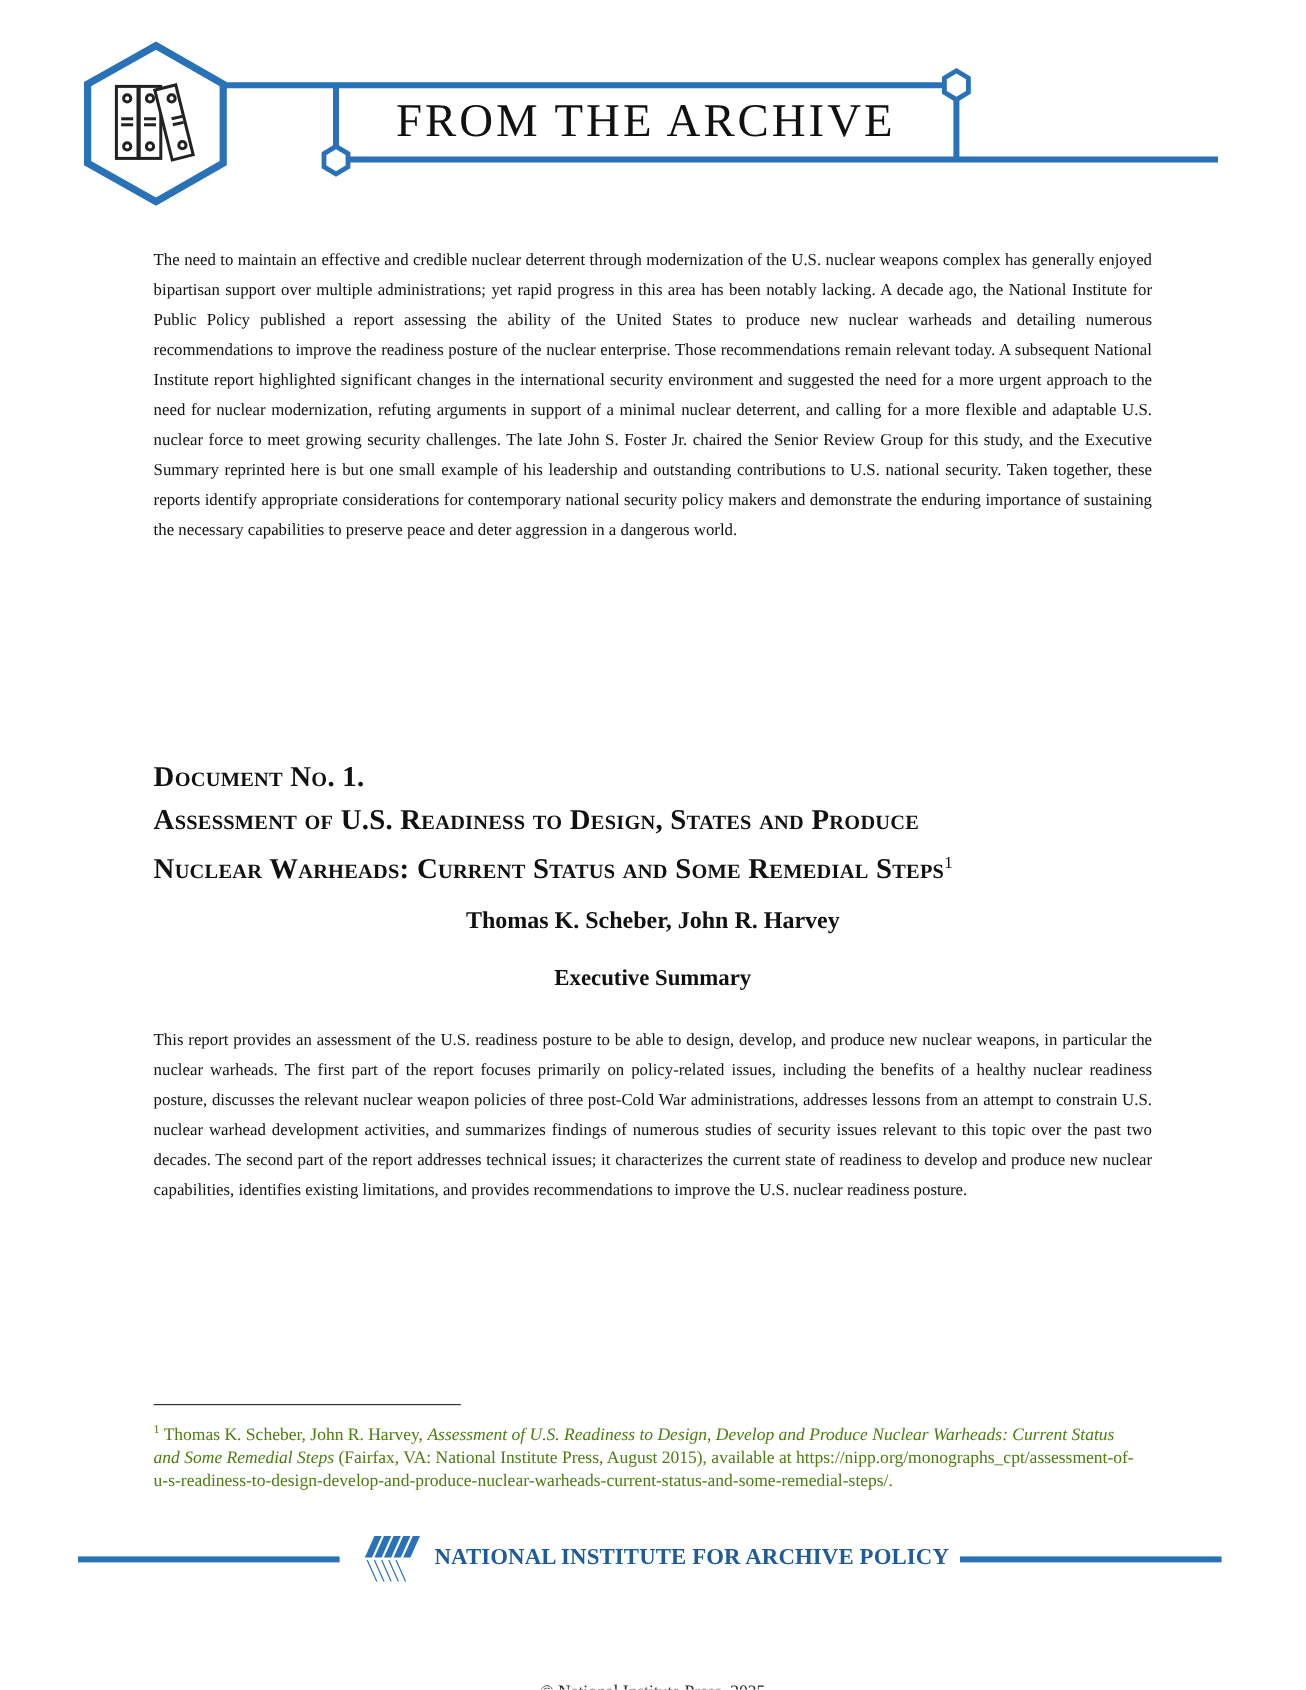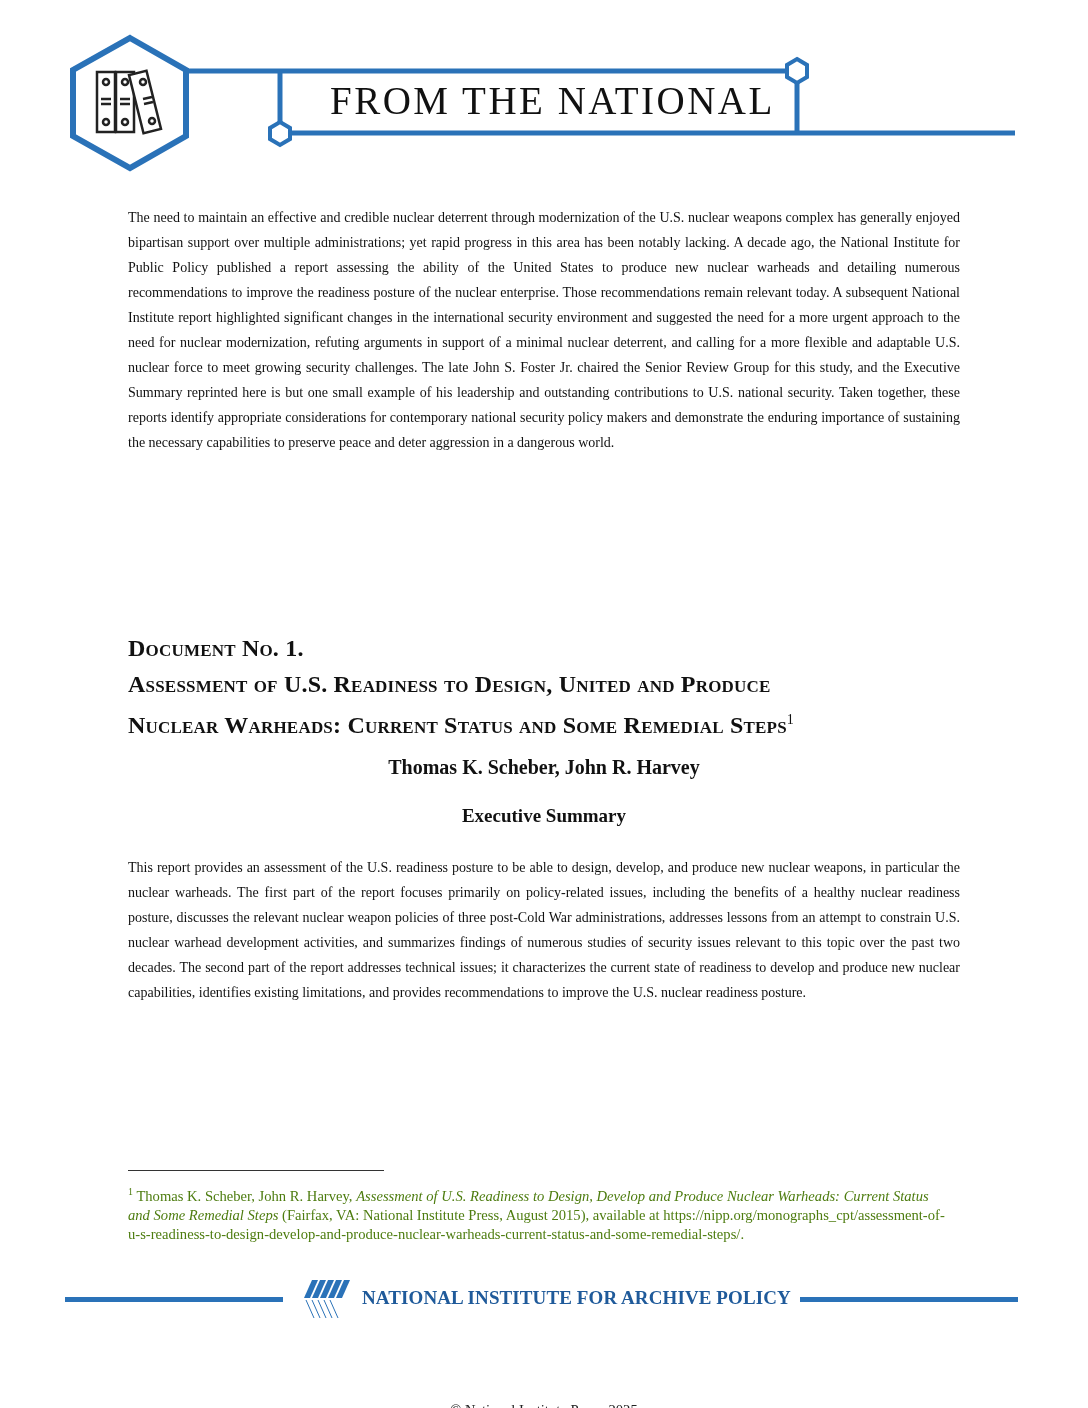--- a/index.html
+++ b/index.html
@@ -67,30 +67,30 @@
         <line x1="101" y1="99" x2="111" y2="99"></line>
           <line x1="101" y1="104" x2="111" y2="104"></line>
         <line x1="120" y1="99" x2="130" y2="99"></line>
           <line x1="120" y1="104" x2="130" y2="104"></line>
         <circle cx="143" cy="82" r="3"></circle>
           <circle cx="152" cy="121" r="3"></circle>
         <line x1="143" y1="99" x2="152" y2="97"></line>
           <line x1="144" y1="104" x2="153" y2="102"></line>
       </g>
     </svg>
-    <div class="header-title">FROM THE NATIONAL</div>
+    <div class="header-title">FROM THE ARCHIVE</div>
   </div>
 
   <div class="body-col intro">
     <p class="para">The need to maintain an effective and credible nuclear deterrent through modernization of the U.S. nuclear weapons complex has generally enjoyed bipartisan support over multiple administrations; yet rapid progress in this area has been notably lacking. A decade ago, the National Institute for Public Policy published a report assessing the ability of the United States to produce new nuclear warheads and detailing numerous recommendations to improve the readiness posture of the nuclear enterprise. Those recommendations remain relevant today. A subsequent National Institute report highlighted significant changes in the international security environment and suggested the need for a more urgent approach to the need for nuclear modernization, refuting arguments in support of a minimal nuclear deterrent, and calling for a more flexible and adaptable U.S. nuclear force to meet growing security challenges. The late John S. Foster Jr. chaired the Senior Review Group for this study, and the Executive Summary reprinted here is but one small example of his leadership and outstanding contributions to U.S. national security. Taken together, these reports identify appropriate considerations for contemporary national security policy makers and demonstrate the enduring importance of sustaining the necessary capabilities to preserve peace and deter aggression in a dangerous world.</p>
   </div>
 
   <div class="doc-head">
     <div class="line">Document No. 1.</div>
-    <div class="line">Assessment of U.S. Readiness to Design, United and Produce</div>
+    <div class="line">Assessment of U.S. Readiness to Design, States and Produce</div>
     <div class="line"><span>Nuclear Warheads: Current Status and Some Remedial Steps</span><sup>1</sup></div>
   </div>
 
   <div class="authors">Thomas K. Scheber, John R. Harvey</div>
   <div class="exec">Executive Summary</div>
 
   <div class="body-col summary">
     <p class="para">This report provides an assessment of the U.S. readiness posture to be able to design, develop, and produce new nuclear weapons, in particular the nuclear warheads. The first part of the report focuses primarily on policy-related issues, including the benefits of a healthy nuclear readiness posture, discusses the relevant nuclear weapon policies of three post-Cold War administrations, addresses lessons from an attempt to constrain U.S. nuclear warhead development activities, and summarizes findings of numerous studies of security issues relevant to this topic over the past two decades. The second part of the report addresses technical issues; it characterizes the current state of readiness to develop and produce new nuclear capabilities, identifies existing limitations, and provides recommendations to improve the U.S. nuclear readiness posture.</p>
   </div>
 

